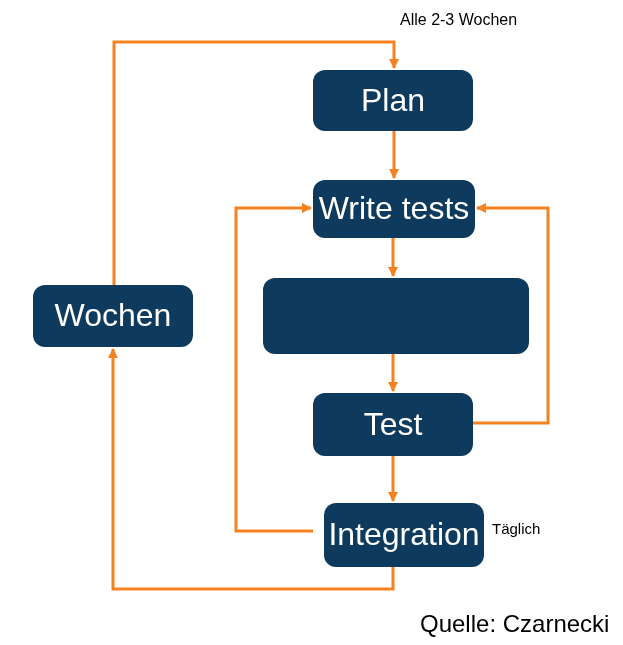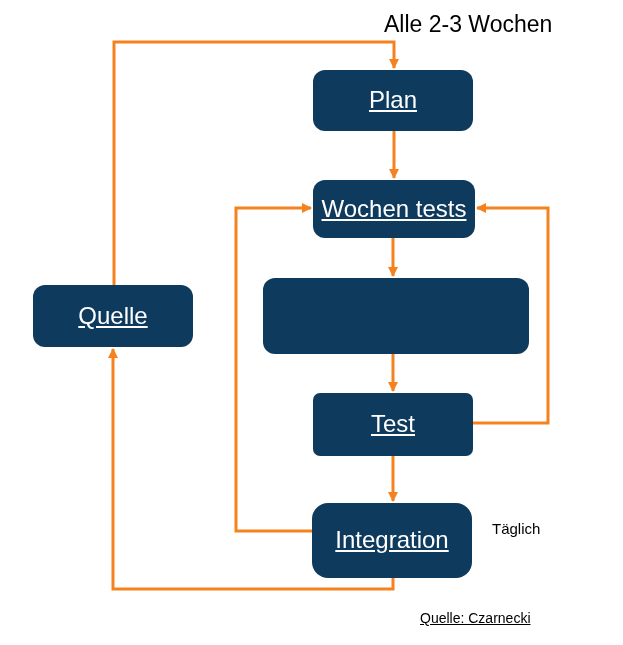--- a/index.html
+++ b/index.html
@@ -37,38 +37,37 @@
     stroke:none;
   }
   .node{
     position:absolute;
     background:var(--node-fill);
     color:var(--node-text);
     border-radius:12px;
     display:flex;
     align-items:center;
     justify-content:center;
-    font-size:24px;
+    font-size:32px;
     line-height:1.18;
-    text-decoration:underline;
   }
   .node-plan        {left:313px; top:70px;  width:160px; height:61px;}
   .node-write-tests {left:313px; top:180px; width:162px; height:58px;}
   .node-pair        {left:263px; top:278px; width:266px; height:76px;}
-  .node-test        {left:313px; top:393px; width:160px; height:63px;border-radius:7px;}
-  .node-integration {left:312px; top:503px; width:160px; height:75px;border-radius:16px;}
+  .node-test        {left:313px; top:393px; width:160px; height:63px;}
+  .node-integration {left:324px; top:503px; width:160px; height:64px;}
   .node-release     {left:33px;  top:285px; width:160px; height:62px;}
   .annotation{
     position:absolute;
     color:var(--label-text);
     white-space:nowrap;
   }
-  .annotation-cycle {left:384px; top:11px;  font-size:23px;}
+  .annotation-cycle {left:400px; top:11px;  font-size:16px;}
   .annotation-daily {left:492px; top:520px; font-size:15px;}
-  .annotation-source{left:420px; top:610px; font-size:14px;text-decoration:underline;}
+  .annotation-source{left:420px; top:610px; font-size:24px;}
 </style>
 </head>
 <body>
 
 <div class="canvas">
 
   <svg class="edges-svg" viewBox="0 0 623 645" xmlns="http://www.w3.org/2000/svg">
     <defs>
       <marker id="arrow" markerUnits="userSpaceOnUse" markerWidth="14" markerHeight="14" refX="9" refY="5" orient="auto">
         <path class="arrowhead" d="M0,0 L10,5 L0,10 Z"></path>
@@ -82,39 +81,39 @@
     <polyline class="edge" points="393,562 393,589 113,589 113,349" marker-end="url(#arrow)"></polyline>
     <polyline class="edge" points="313,531 236,531 236,208 311,208" marker-end="url(#arrow)"></polyline>
     <polyline class="edge" points="473,423 548,423 548,208 477,208" marker-end="url(#arrow)"></polyline>
   </svg>
 
   <div class="node node-plan">
     <span>Plan</span>
   </div>
 
   <div class="node node-write-tests">
-    <span>Wochen tests</span>
+    <span>Write tests</span>
   </div>
 
   <div class="node node-pair">
     <span>
       <br>
     </span>
   </div>
 
   <div class="node node-test">
     <span>Test</span>
   </div>
 
   <div class="node node-integration">
     <span>Integration</span>
   </div>
 
   <div class="node node-release">
-    <span>Quelle</span>
+    <span>Wochen</span>
   </div>
 
   <div class="annotation annotation-cycle">Alle 2-3 Wochen</div>
 
   <div class="annotation annotation-daily">Täglich</div>
 
   <div class="annotation annotation-source">Quelle: Czarnecki</div>
 
 </div>
 

